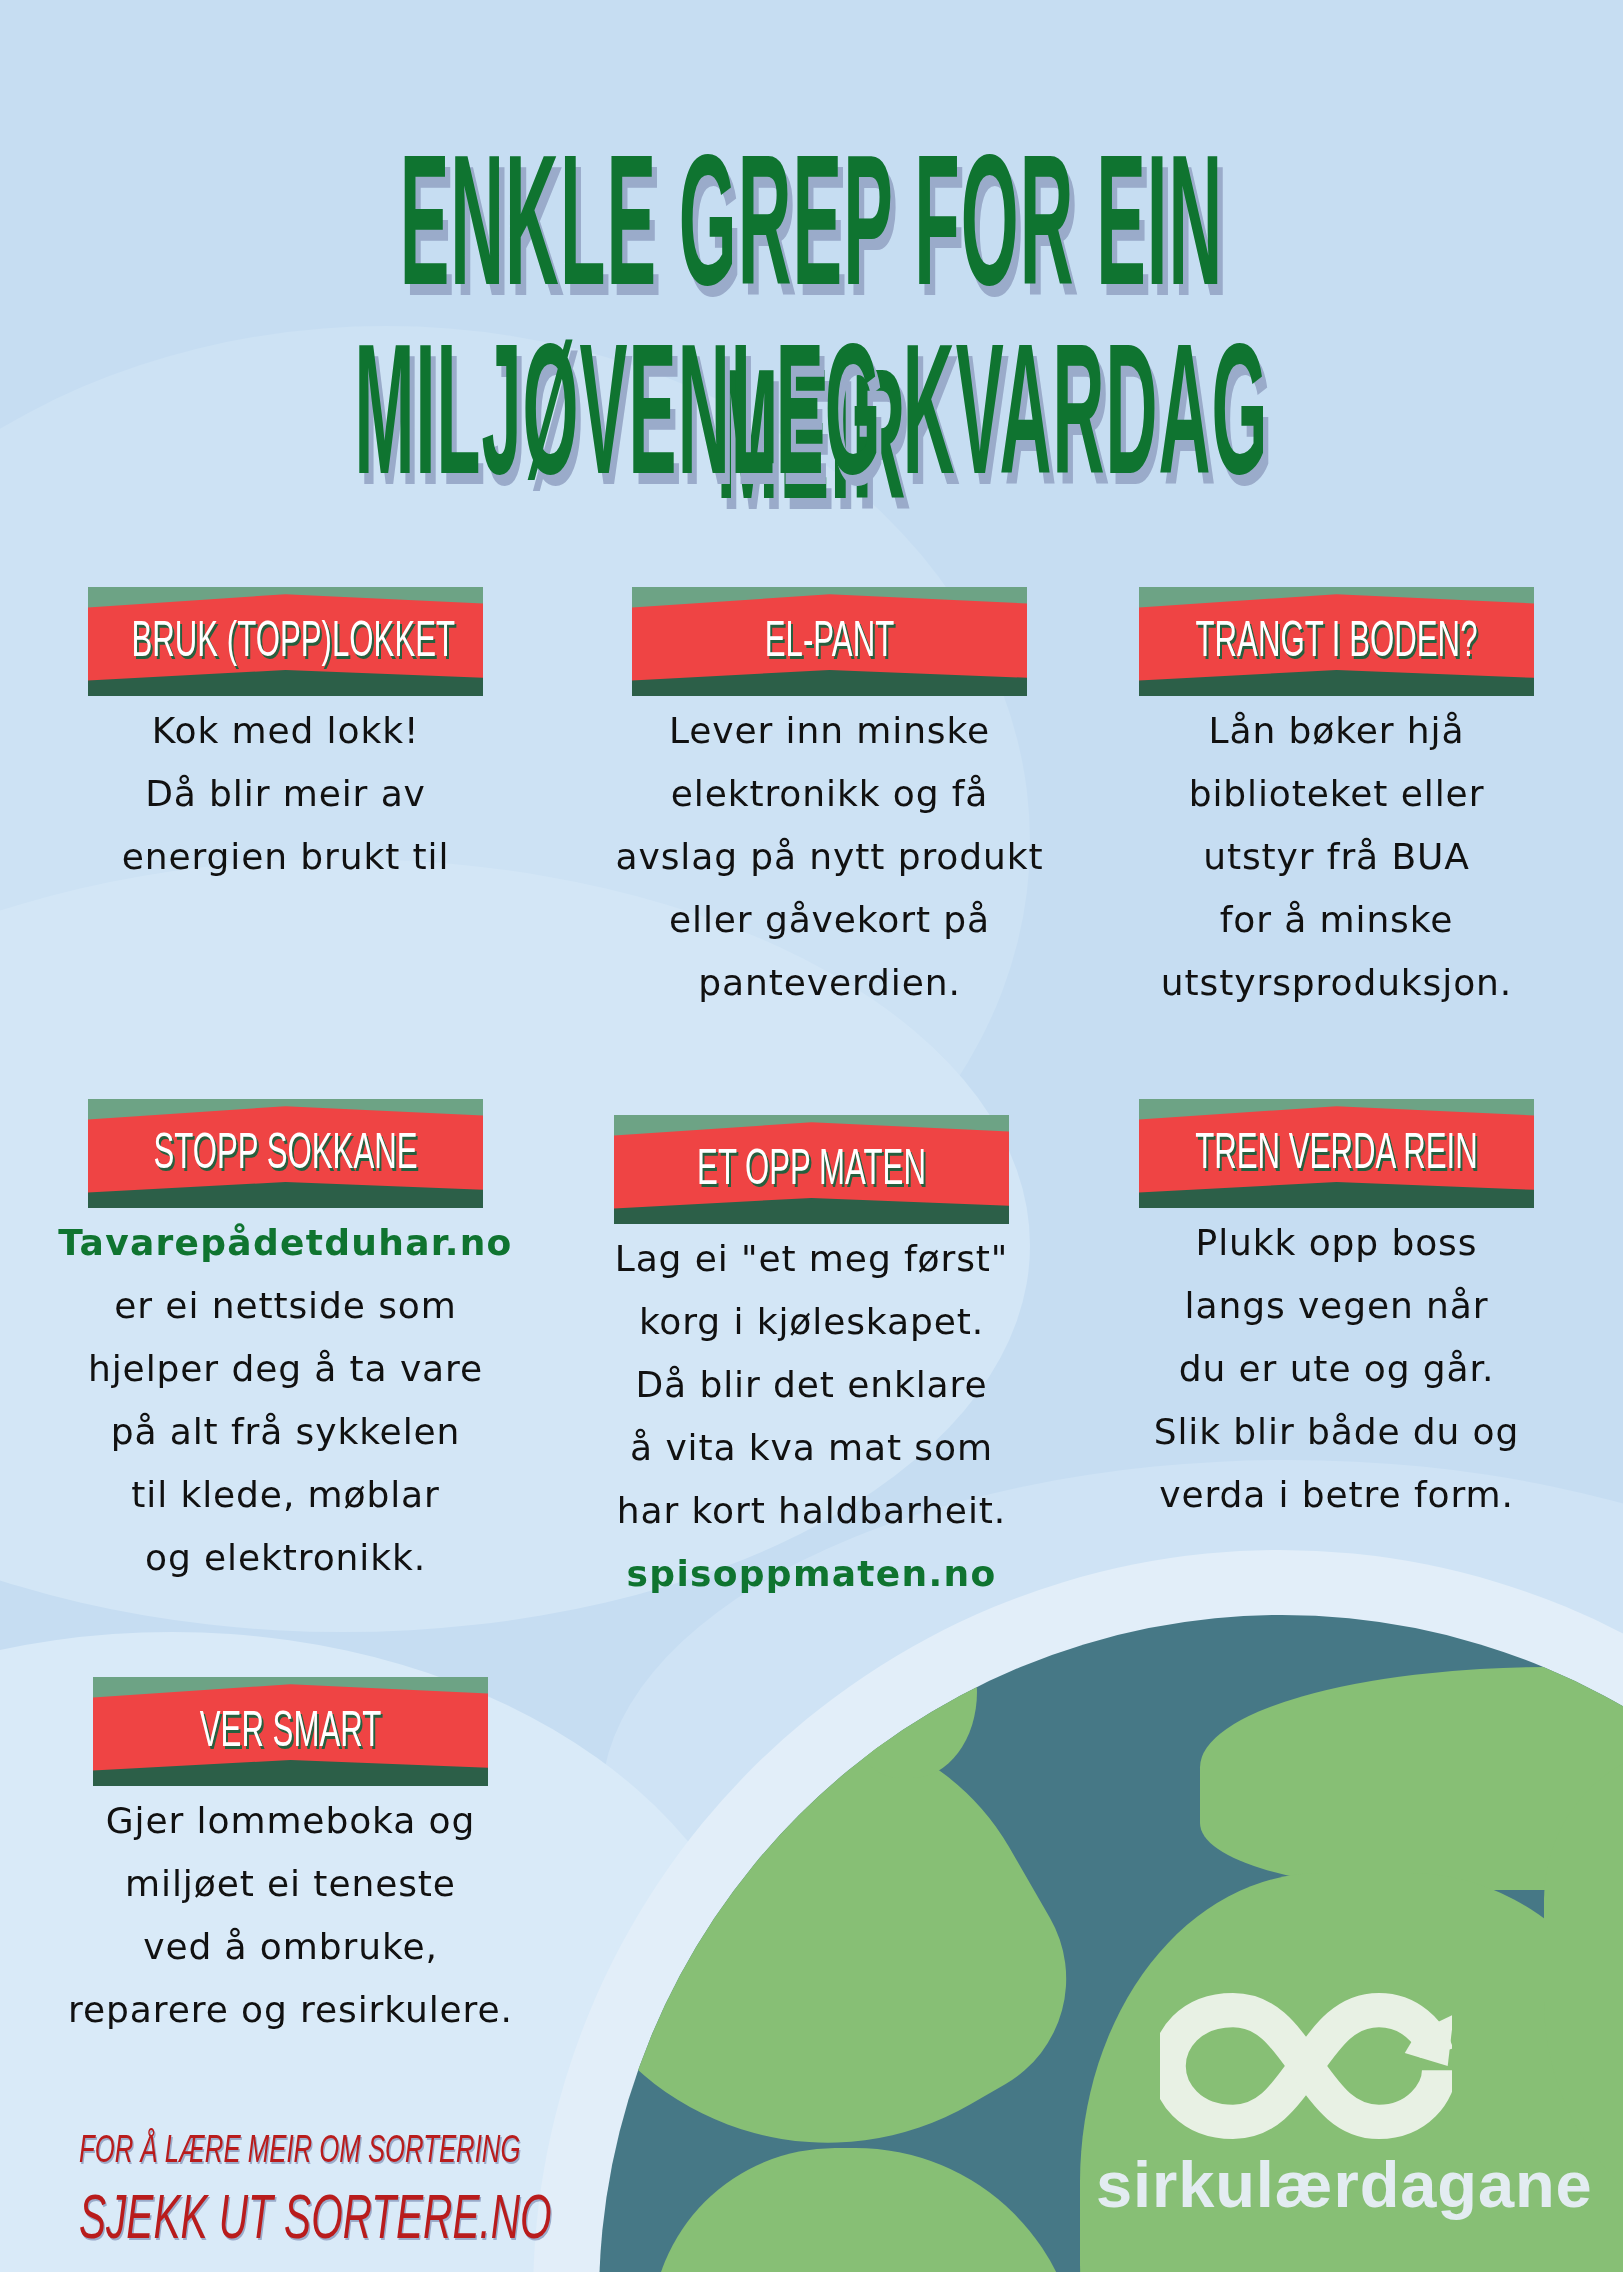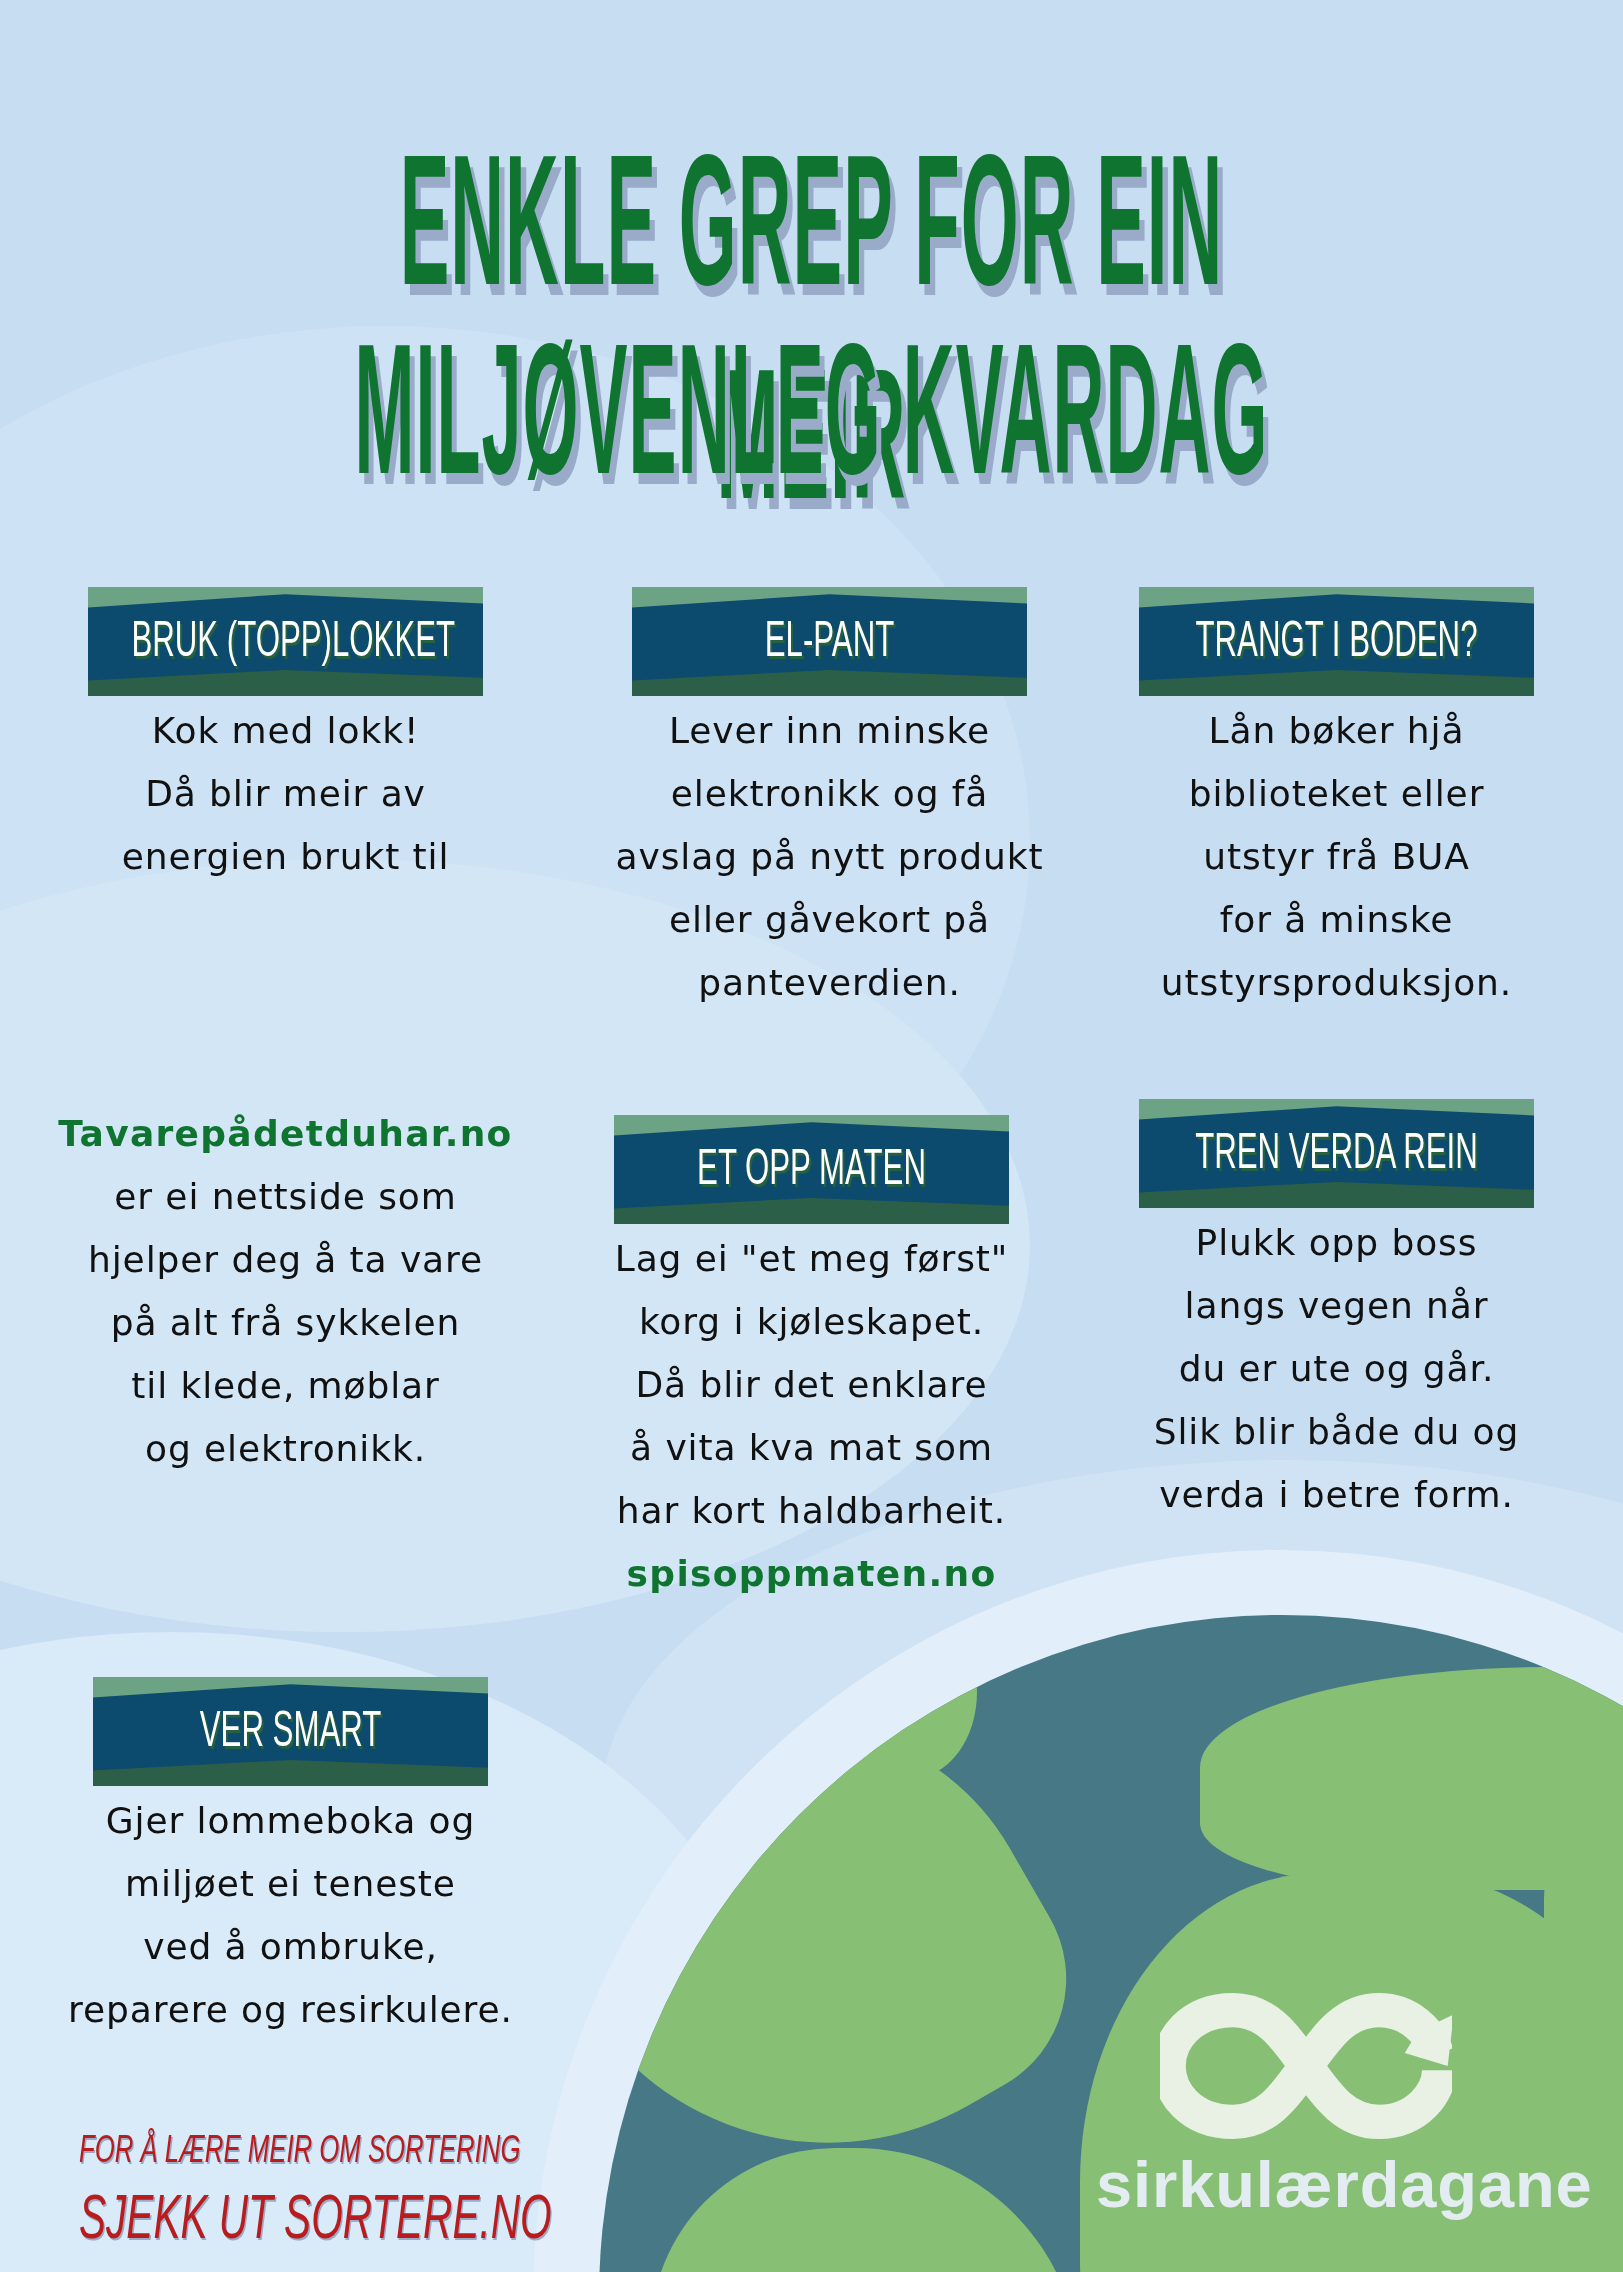--- a/index.html
+++ b/index.html
@@ -9,21 +9,21 @@
   .title { position:absolute; left:0; width:1623px; text-align:center;
            font-family:"Liberation Sans Narrow","Liberation Sans", sans-serif;
            font-weight:bold; color:#0f7430; letter-spacing:1.7px;
            transform-origin:center top;
            text-shadow:8.6px 6.9px 0 #9aabca; }
   .title-line1 { top:112px; font-size:120px; transform:scaleX(0.62) scaleY(1.55); }
   .title-line2 { top:301px; font-size:120px; transform:scaleX(0.6) scaleY(1.55); }
 
   .tip { position:absolute; width:481px; text-align:center; }
   .tip-header { position:relative; margin:0 auto; width:395px; height:109px;
-                background:#0c4a6e; overflow:hidden; }
+                background:#ef4444; overflow:hidden; }
   .tip-header .hl-top { position:absolute; left:0; top:0; width:100%; height:20.6px;
                         background:#6da385; clip-path:polygon(0 0,100% 0,100% 80%,50% 35%,0 100%); }
   .tip-header .hl-bot { position:absolute; left:0; bottom:0; width:100%; height:26px;
                         background:#2c5f48; clip-path:polygon(0 40%,50% 0,100% 30%,100% 100%,0 100%); }
   .tip-header .label { position:absolute; left:0; top:0; width:100%; height:109px; line-height:105px;
                        color:#ffffff; font-family:"Liberation Sans", sans-serif; font-weight:normal;
                        font-size:40px; transform:scaleX(0.78) scaleY(1.25);
                        text-shadow:2.6px 2.6px 0 #25603f; white-space:nowrap; }
   .tip-body { margin-top:3.4px; font-size:36px; line-height:63px; color:#111;
               font-family:"DejaVu Sans", sans-serif; letter-spacing:0.9px; }
@@ -111,20 +111,25 @@
   <div class="tip-body">
     <span class="line">Lån bøker hjå</span>
     <span class="line">biblioteket eller</span>
     <span class="line">utstyr frå BUA</span>
     <span class="line">for å minske</span>
     <span class="line">utstyrsproduksjon.</span>
   </div>
 </div>
 
 <div class="tip" style="left:45px;top:1099px;">
+  <div class="tip-header">
+    <div class="hl-top"></div>
+      <div class="hl-bot"></div>
+    <div class="label">STOPP SOKKANE</div>
+  </div>
   <div class="tip-body">
     <span class="line link">Tavarepådetduhar.no</span>
     <span class="line">er ei nettside som</span>
     <span class="line">hjelper deg å ta vare</span>
     <span class="line">på alt frå sykkelen</span>
     <span class="line">til klede, møblar</span>
     <span class="line">og elektronikk.</span>
   </div>
 </div>
 

